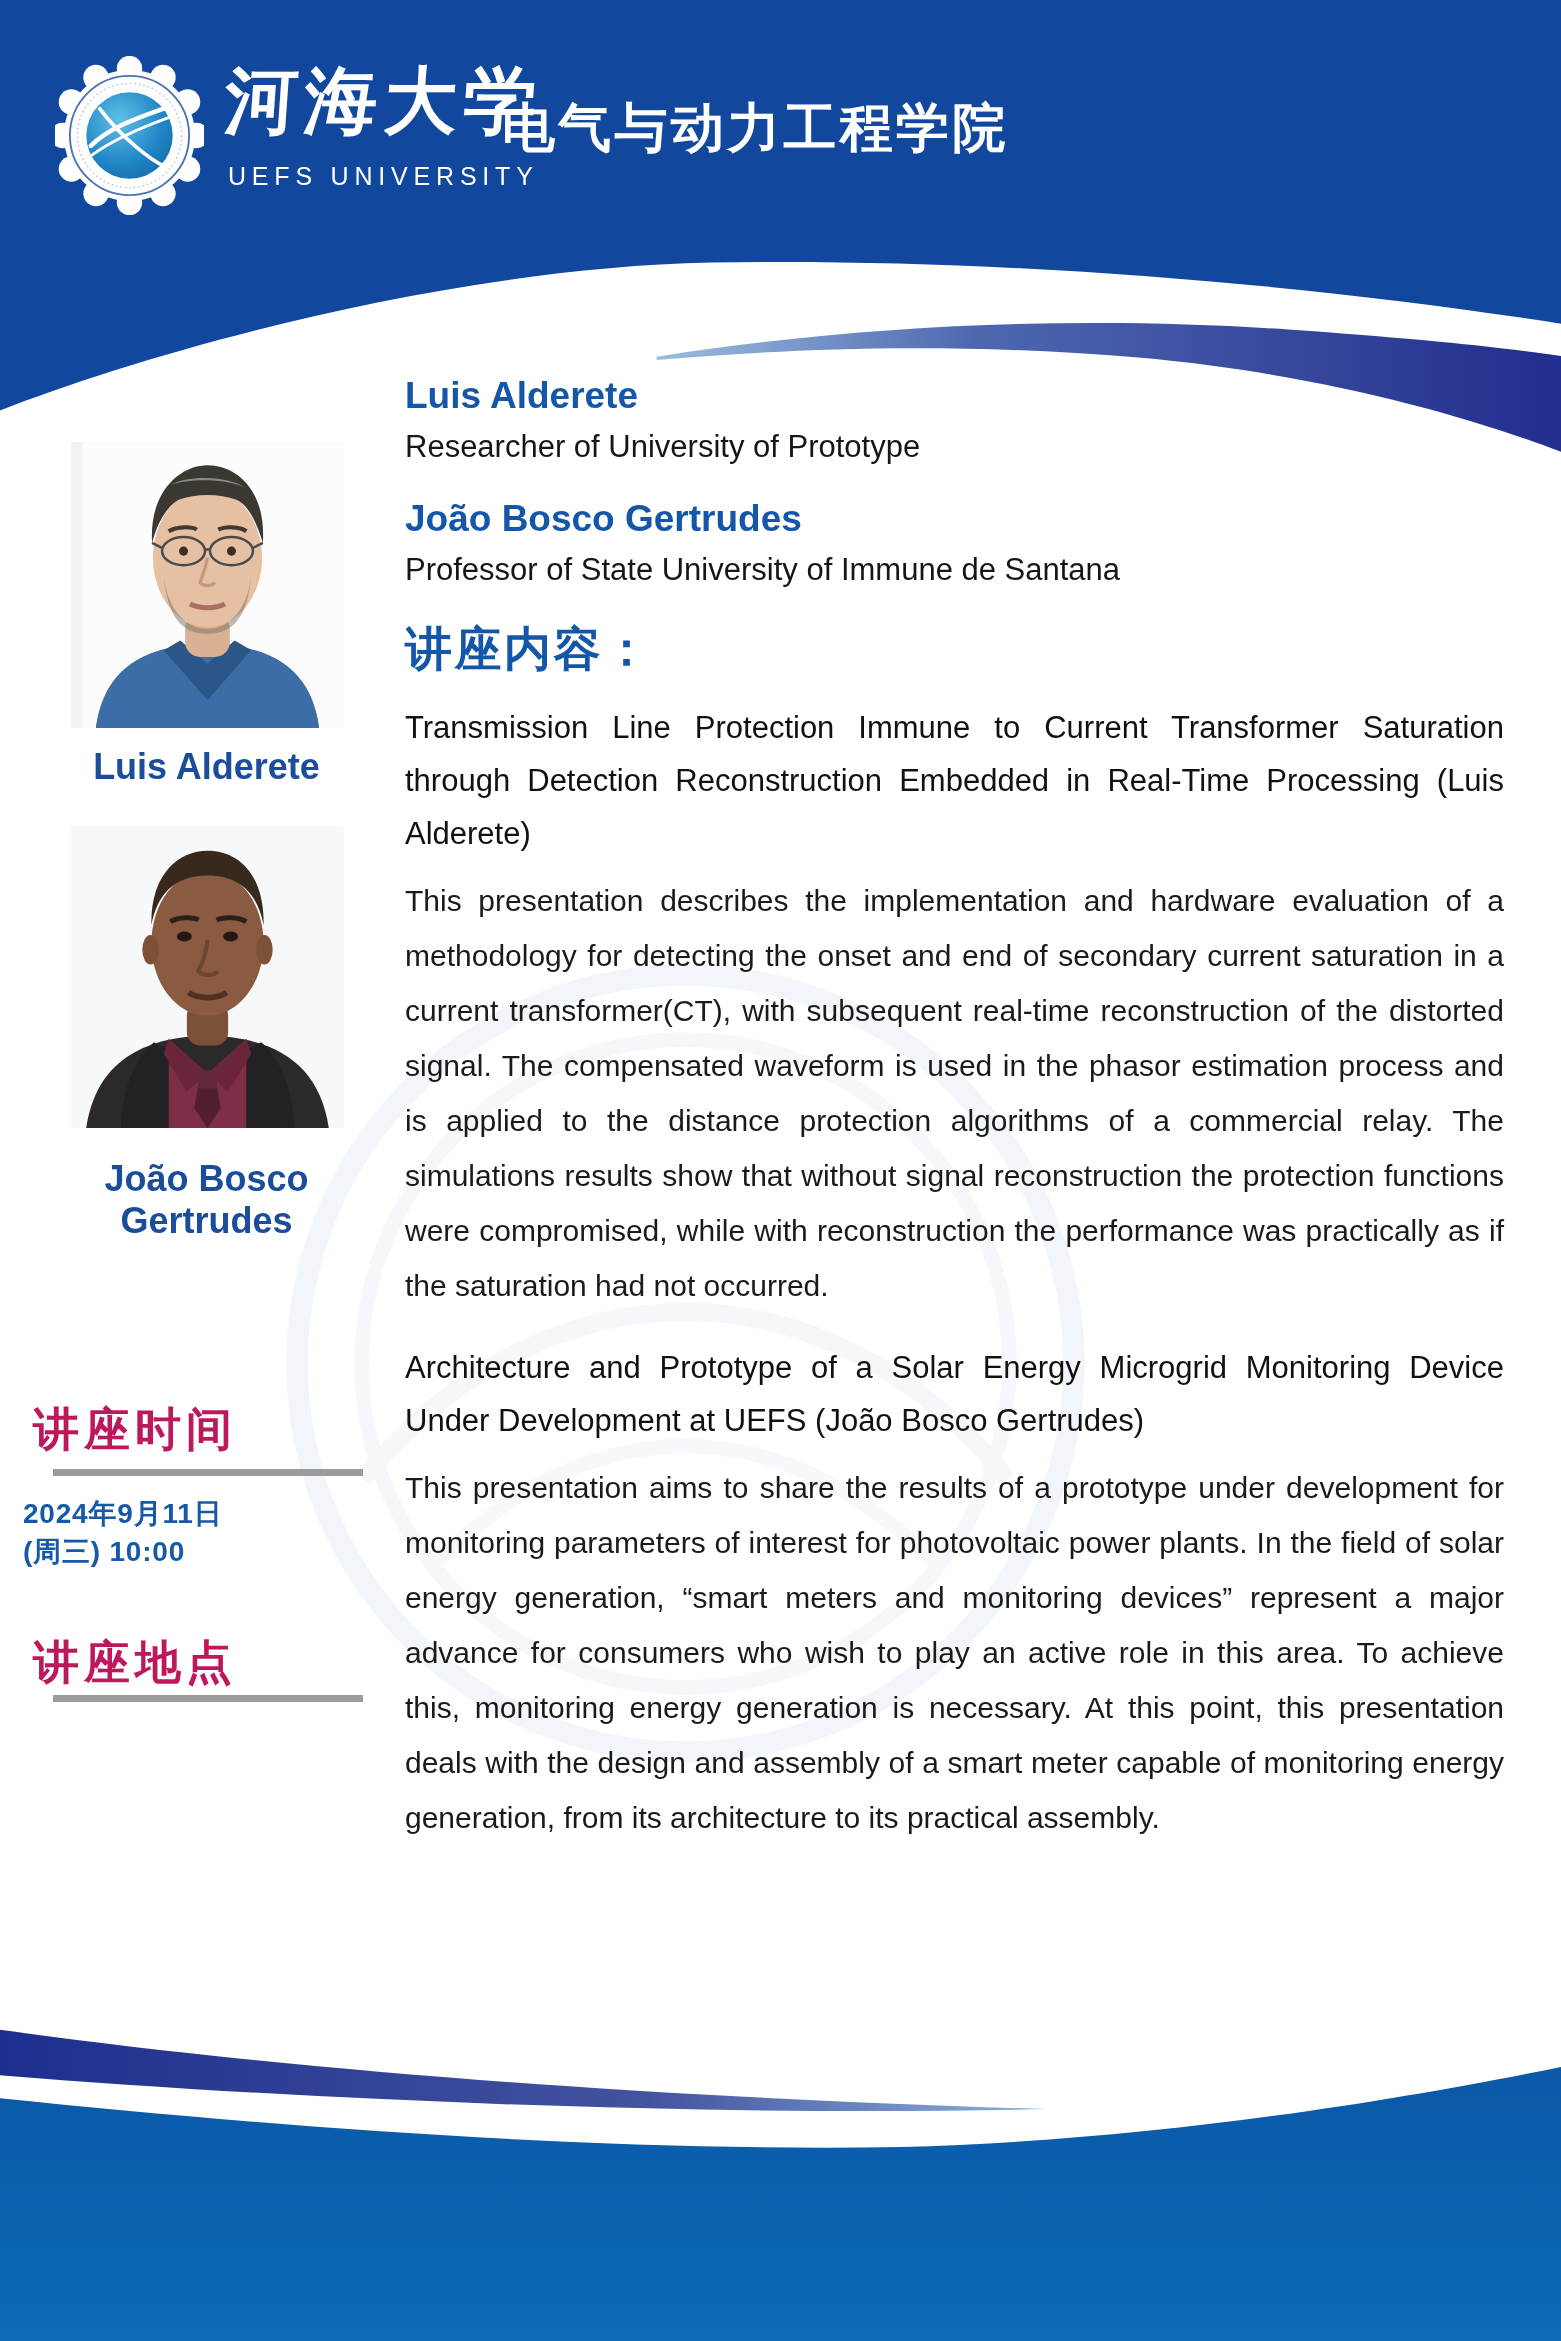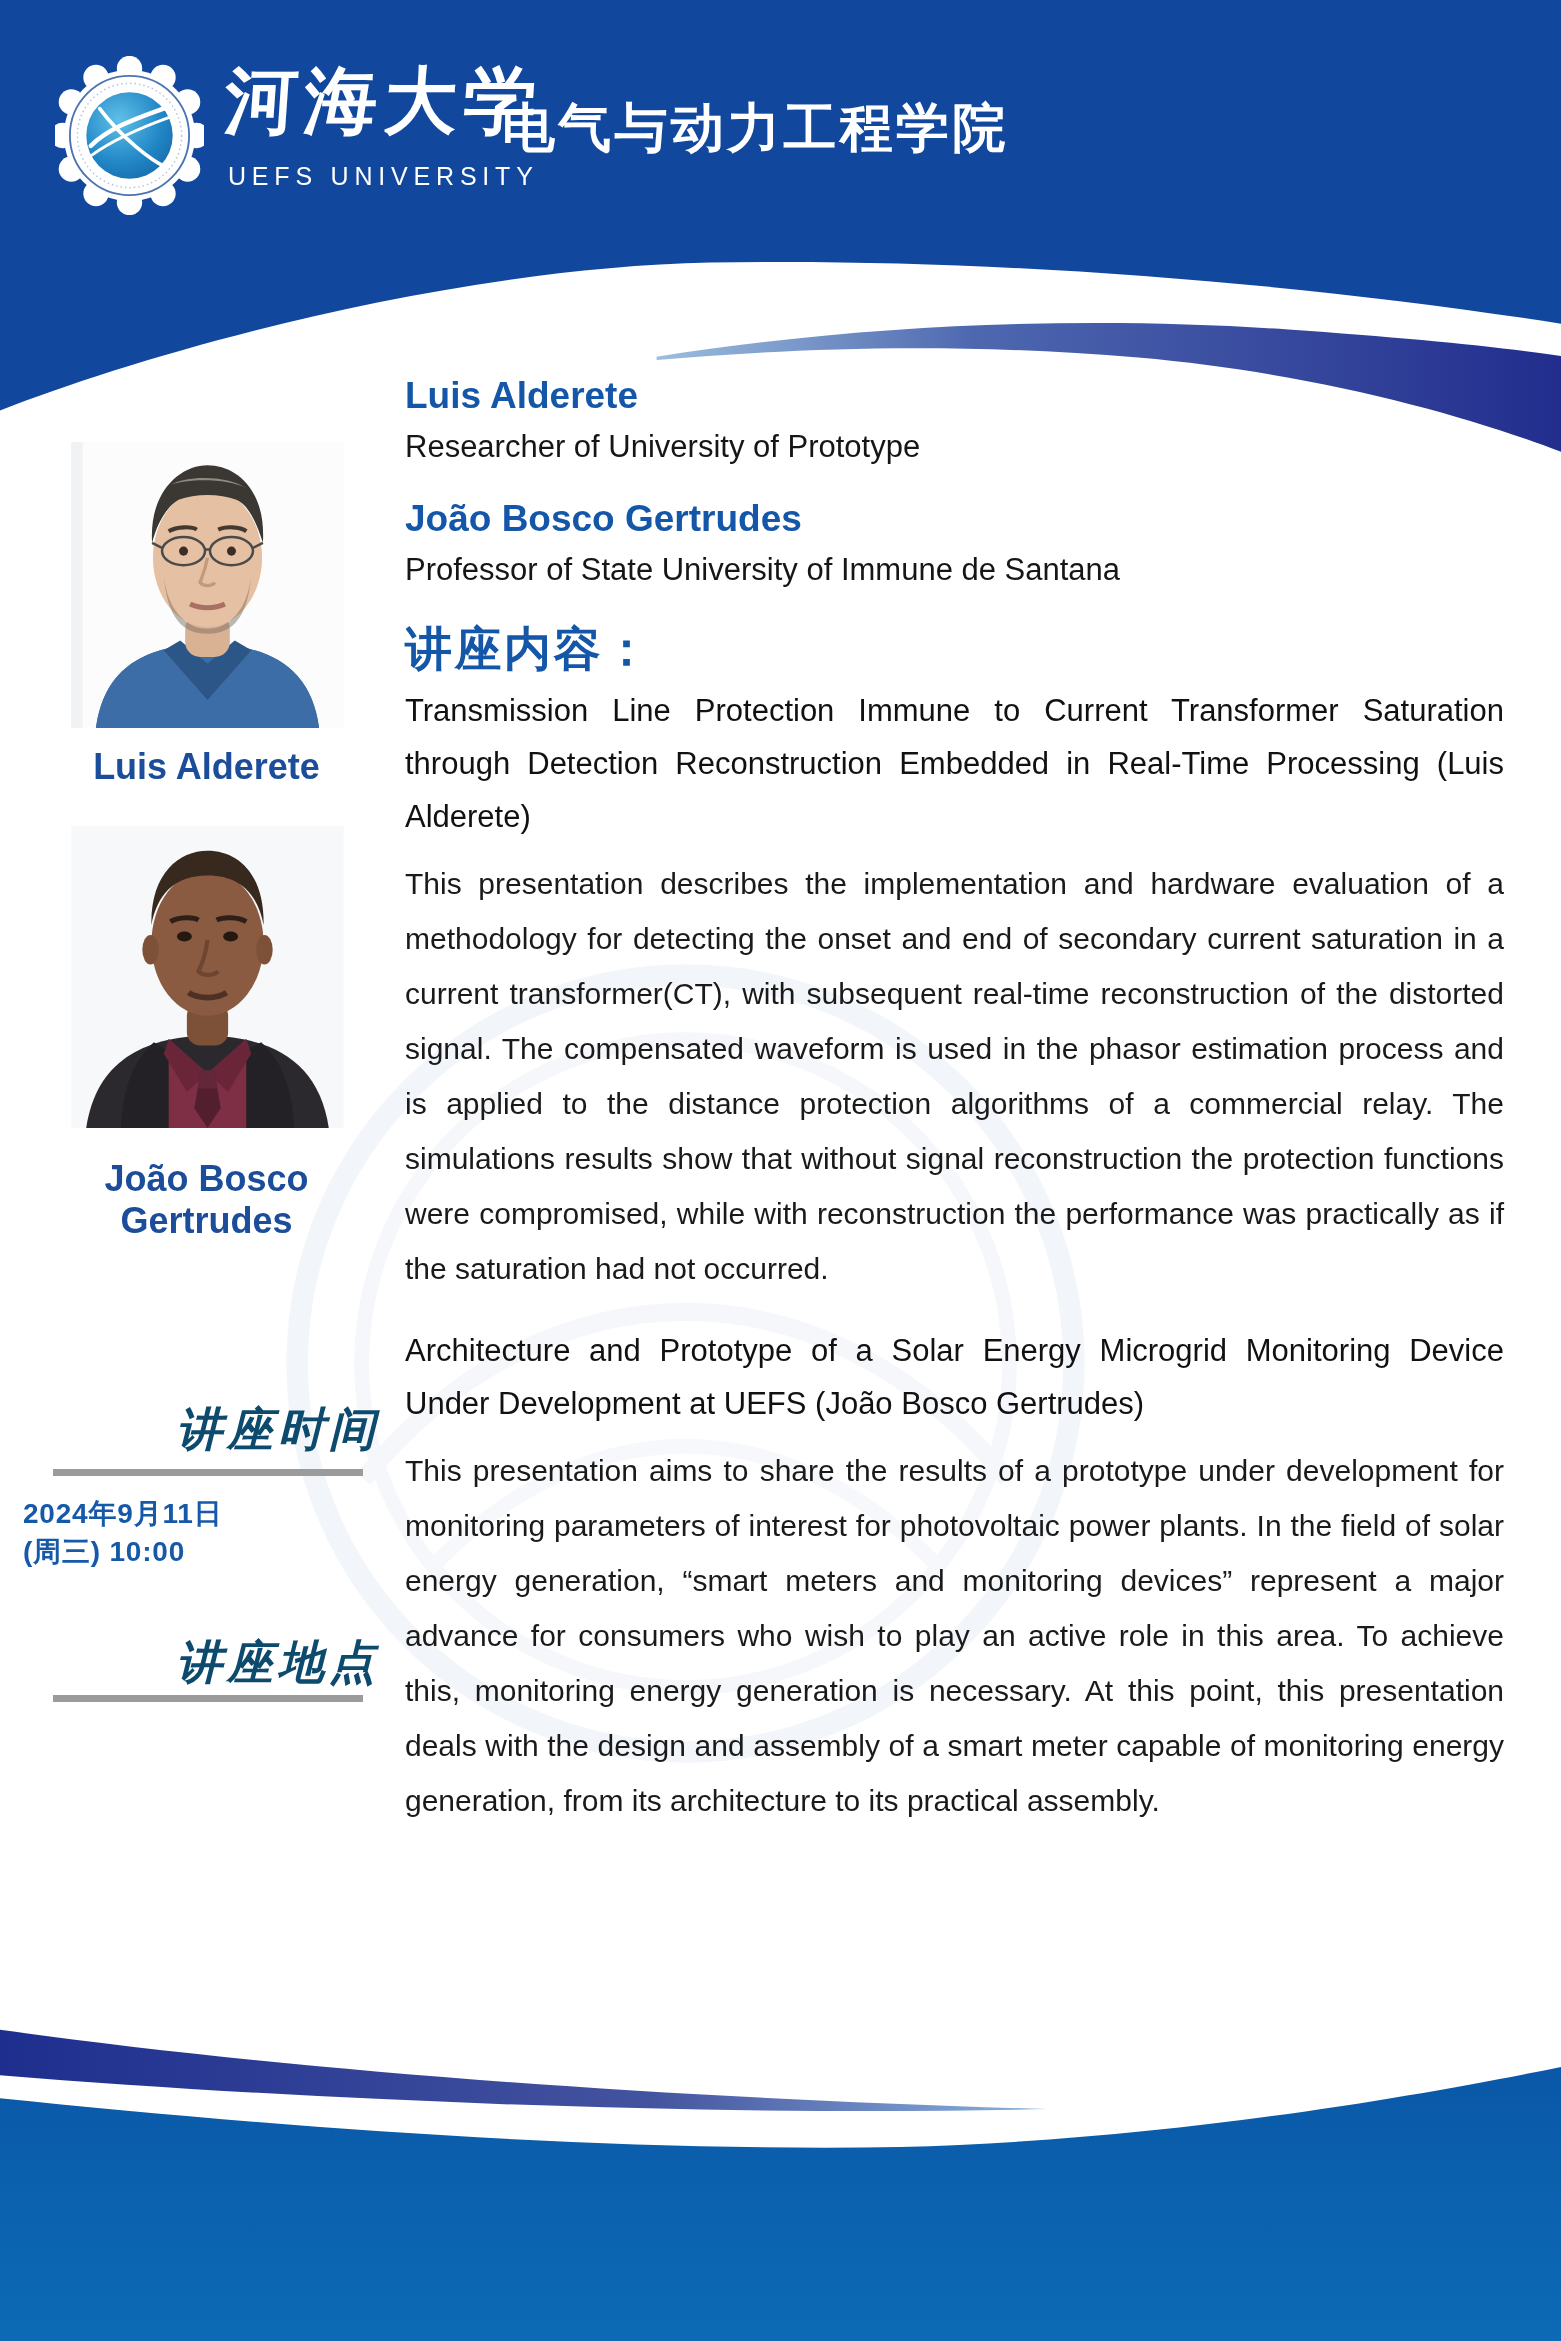--- a/index.html
+++ b/index.html
@@ -36,23 +36,23 @@
   
   .photo1{position:absolute;top:442px;left:71px;width:273px;height:286px;overflow:hidden;}
   .photo2{position:absolute;top:826px;left:71px;width:273px;height:302px;overflow:hidden;}
   .caption{
     position:absolute;left:33px;width:347px;text-align:center;
     font-size:36px;font-weight:700;color:#1b4d9a;line-height:1.18;white-space:pre-line;
   }
   .caption-1{top:746px;}
   .caption-2{top:1158px;}
   .side-h{
-    position:absolute;left:33px;width:347px;text-align:right;
+    position:absolute;left:33px;width:347px;text-align:left;
     font-family:"DejaVu Serif","Liberation Serif",serif;
-    font-size:46px;font-weight:700;color:#0c4a6e;letter-spacing:5px;white-space:nowrap;font-style:italic;
+    font-size:46px;font-weight:700;color:#be185d;letter-spacing:5px;white-space:nowrap;
   }
   .side-h-time{top:1399px;}
   .side-h-place{top:1632px;}
   .divider{position:absolute;left:53px;width:310px;height:7.4px;background:#9b9b9b;}
   .divider-1{top:1469px;}
   .divider-2{top:1695px;}
   .side-value{
     position:absolute;left:23px;width:368px;text-align:left;
     font-size:28px;font-weight:700;color:#1659a8;line-height:1.34;white-space:pre-line;
   }
@@ -60,21 +60,21 @@
   .side-room{top:1720px;letter-spacing:1.7px;}
 
   
   .main-col{position:absolute;top:376px;left:405px;width:1099px;}
   .h-blue{
     font-size:47px;font-weight:700;color:#1457a8;letter-spacing:2.5px;
     margin:0 0 21.5px 0;line-height:1.15;
   }
   .speaker-name{font-size:37px;font-weight:700;color:#1457a8;margin:0 0 13.2px 0;line-height:1.1;}
   .speaker-title{font-size:31px;color:#161616;margin:0 0 35px 0;line-height:1.1;}
-  .content-heading{margin-top:21.5px;margin-bottom:8px;}
+  .content-heading{margin-top:21.5px;margin-bottom:25px;}
   .talk-title{
     font-size:31px;font-weight:400;color:#111;line-height:53px;
     text-align:justify;margin:0 0 13.2px 0;
   }
   .talk-abstract{
     font-size:30px;color:#1a1a1a;line-height:55px;
     text-align:justify;margin:0 0 28px 0;
   }
   .talk-abstract:last-child{margin-bottom:0;}
 </style>

